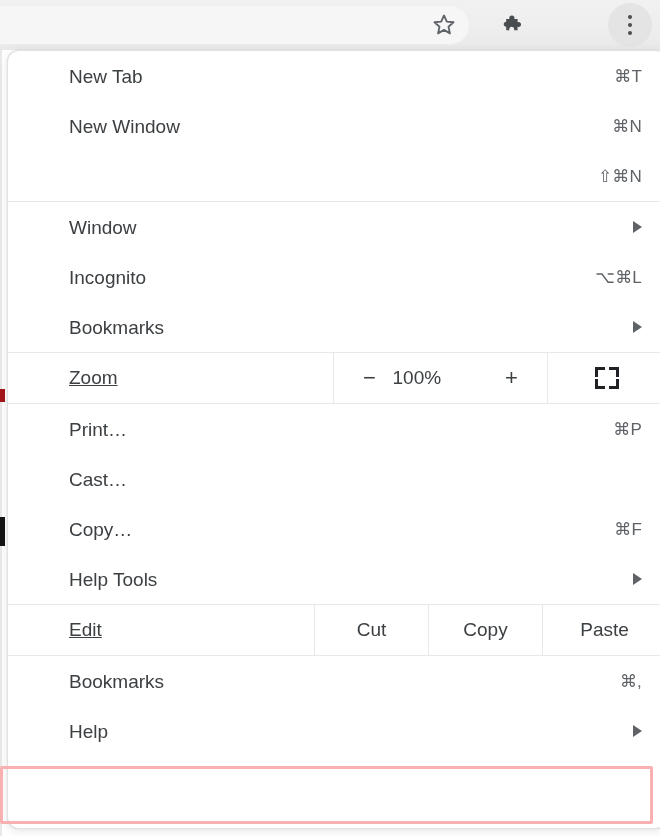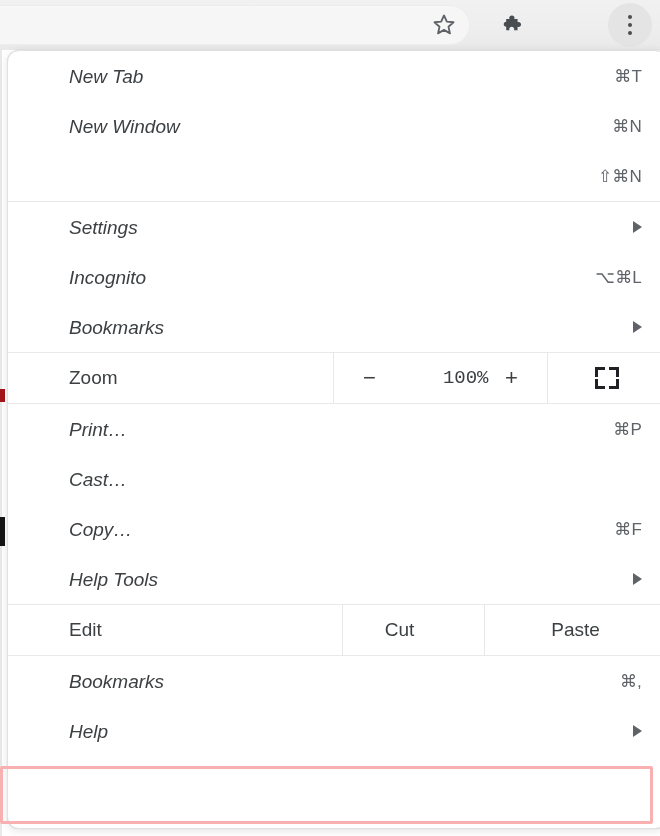--- a/index.html
+++ b/index.html
@@ -53,63 +53,63 @@
   .row {
     position:relative;
     height:50px;
     display:flex; align-items:center;
     padding-left:61px; padding-right:24px;
     color:#3c4043;
     font-size:19px;
     line-height:1;
     white-space:nowrap;
   }
-  .row .label { flex:0 0 auto;font-style:italic; }
+  .row .label { flex:0 0 auto; }
   .row .spacer { flex:1 1 auto; }
   .accel {
     color:#5f6368; font-size:17px; letter-spacing:0.2px;
   }
   .arrow {
     width:0; height:0;
     border-top:6px solid transparent;
     border-bottom:6px solid transparent;
     border-left:9px solid #5f6368;
   }
 
   
   .splitrow { display:flex; height:50px; align-items:stretch; }
   .splitrow .cell {
     display:flex; align-items:center; justify-content:center;
     color:#3c4043; font-size:19px;
     border-left:1px solid #e8e8e8;
   }
   .splitrow .cell:first-child { border-left:none; }
   .splitrow .cell.lead {
-    justify-content:flex-start; padding-left:61px;
+    justify-content:flex-start; padding-left:61px;text-decoration:underline;
   }
 
   
   .zoom-lead { width:325px; }
   .zoom-controls { width:214px; display:flex; align-items:center; justify-content:center; gap:0; }
   .zoom-controls .zbtn {
     width:46px; text-align:center; font-size:22px; color:#3c4043; user-select:none;
   }
-  .zoom-controls .zval { width:96px; text-align:right; font-size:19px; color:#3c4043;font-family:Liberation Mono, monospace; }
+  .zoom-controls .zval { width:96px; text-align:left; font-size:19px; color:#3c4043; }
   .zoom-full { flex:1 1 auto; display:flex; align-items:center; justify-content:center; border-left:1px solid #e8e8e8; }
 
   .fs-icon { position:relative; width:24px; height:22px; }
   .fs-icon span { position:absolute; width:10px; height:10px; }
   .fs-icon .tl { left:0; top:0; border-left:3.5px solid #202124; border-top:3.5px solid #202124; }
   .fs-icon .tr { right:0; top:0; border-right:3.5px solid #202124; border-top:3.5px solid #202124; }
   .fs-icon .bl { left:0; bottom:0; border-left:3.5px solid #202124; border-bottom:3.5px solid #202124; }
   .fs-icon .br { right:0; bottom:0; border-right:3.5px solid #202124; border-bottom:3.5px solid #202124; }
 
   
   .edit-lead { width:306px;text-align:center; }
-  .edit-cell { width:114px;margin-left:28px; }
+  .edit-cell { width:114px; }
   .edit-cell.last { flex:1 1 auto; }
 
   
   .highlight-row {
     position:absolute; left:0px; top:766px; width:653px; height:58px;
     border:3px solid #f8b0b0; border-radius:2px;
     pointer-events:none;
   }
 
   
@@ -175,21 +175,21 @@
         <span class="accel">⌘N</span>
       </div>
       <div class="row">
         <span class="spacer"></span>
         <span class="accel">⇧⌘N</span>
       </div>
     </div>
 
     <div class="section">
       <div class="row">
-        <span class="label">Settings</span>
+        <span class="label">Window</span>
         <span class="spacer"></span>
         <span class="arrow"></span>
       </div>
       <div class="row">
         <span class="label">Incognito</span>
         <span class="spacer"></span>
         <span class="accel">⌥⌘L</span>
       </div>
       <div class="row">
         <span class="label">Bookmarks</span>
@@ -243,20 +243,23 @@
     </div>
 
     <div class="section">
       <div class="splitrow">
         <div class="cell lead edit-lead">
           <span>Edit</span>
         </div>
         <div class="cell edit-cell">
           <span>Cut</span>
         </div>
+        <div class="cell edit-cell">
+          <span>Copy</span>
+        </div>
         <div class="cell edit-cell last">
           <span>Paste</span>
         </div>
       </div>
     </div>
 
     <div class="section">
       <div class="row">
         <span class="label">Bookmarks</span>
         <span class="spacer"></span>

